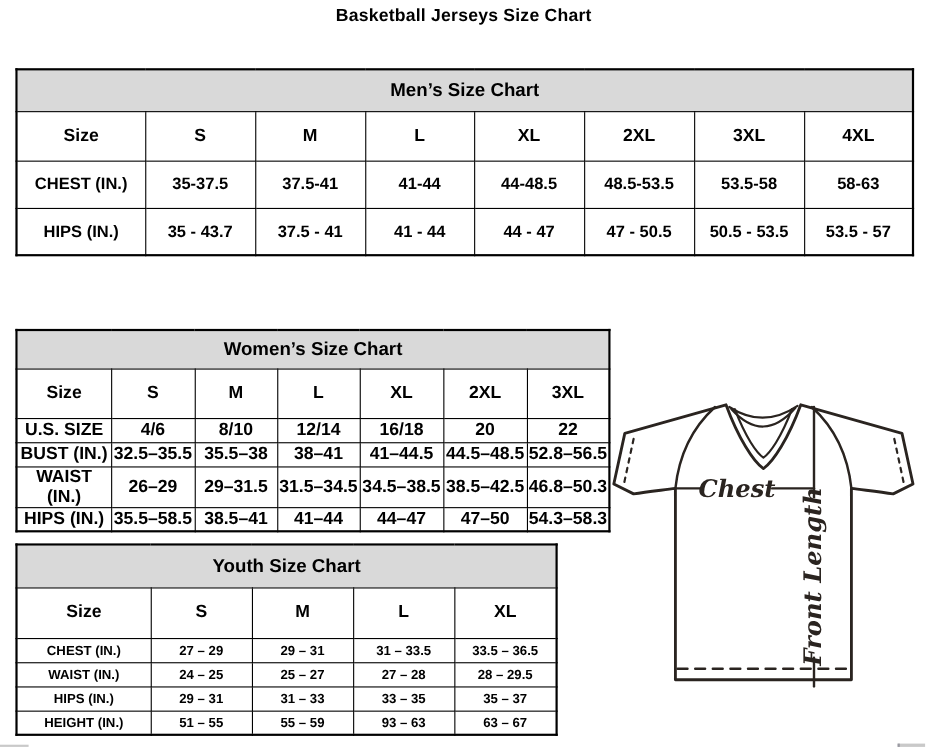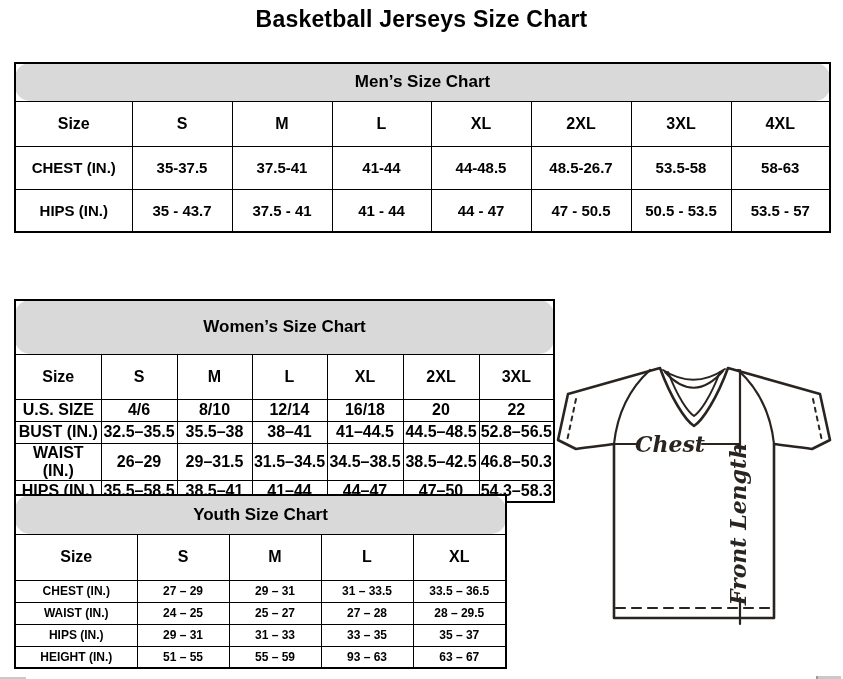--- a/index.html
+++ b/index.html
@@ -1,38 +1,38 @@
 <!DOCTYPE html>
 <html><head>
 <meta charset="utf-8">
 <style>
   * { margin:0; padding:0; box-sizing:border-box; }
   html,body { background:#fff; }
   body { font-family:"Liberation Sans", sans-serif; color:#000; }
   .canvas { position:relative; width:843px; height:679px; background:#fff; overflow:hidden; }
 
   .page-title { position:absolute; top:6px; left:0; width:100%; text-align:center;
-                font-size:23px; font-weight:bold; letter-spacing:0.2px; }
+                font-size:16px; font-weight:bold; letter-spacing:0.2px; }
 
   table.size-table { position:absolute; border-collapse:collapse; table-layout:fixed;
                      border:2px solid #000; background:#fff; }
   .size-table td, .size-table th { border:1px solid #000; text-align:center;
                      vertical-align:middle; padding:0; font-weight:bold; overflow:hidden; }
-  .caption-band td { background:#d9d9d9; font-size:17px;border-radius:15px; }
+  .caption-band td { background:#d9d9d9; font-size:17px; }
 
   
   #mens-table  { left:14px; top:62px;  width:815px; }
   #mens-table .caption-band td { height:38px; }
   #mens-table .col-header th   { height:45px; font-size:16px; }
   #mens-table .data-row td     { height:43px; font-size:15px; }
   #mens-table .row-label       { font-size:15px; }
 
   
   #womens-table { left:14px; top:299px; width:539px; }
-  #womens-table .caption-band td { height:54px;margin-top:12px; }
+  #womens-table .caption-band td { height:35px;margin-top:12px; }
   #womens-table .col-header th   { height:45px; font-size:16px; }
   #womens-table .data-row td     { height:22px; font-size:16px; }
   #womens-table .row-label       { font-size:11px; }
 
   
   #youth-table { left:14px; top:494px; width:491px; }
   #youth-table .caption-band td { height:39px;text-align:center; }
   #youth-table .col-header th   { height:46px; font-size:16px; }
   #youth-table .data-row td     { height:22px; font-size:12px; }
   #youth-table .row-label       { font-size:11px; }
@@ -77,21 +77,21 @@
       <th>2XL</th>
       <th>3XL</th>
       <th>4XL</th>
     </tr>
     <tr class="data-row">
       <td class="row-label">CHEST (IN.)</td>
       <td>35-37.5</td>
       <td>37.5-41</td>
       <td>41-44</td>
       <td>44-48.5</td>
-      <td>48.5-26.7</td>
+      <td>48.5-53.5</td>
       <td>53.5-58</td>
       <td>58-63</td>
     </tr>
     <tr class="data-row">
       <td class="row-label">HIPS (IN.)</td>
       <td>35 - 43.7</td>
       <td>37.5 - 41</td>
       <td>41 - 44</td>
       <td>44 - 47</td>
       <td>47 - 50.5</td>

